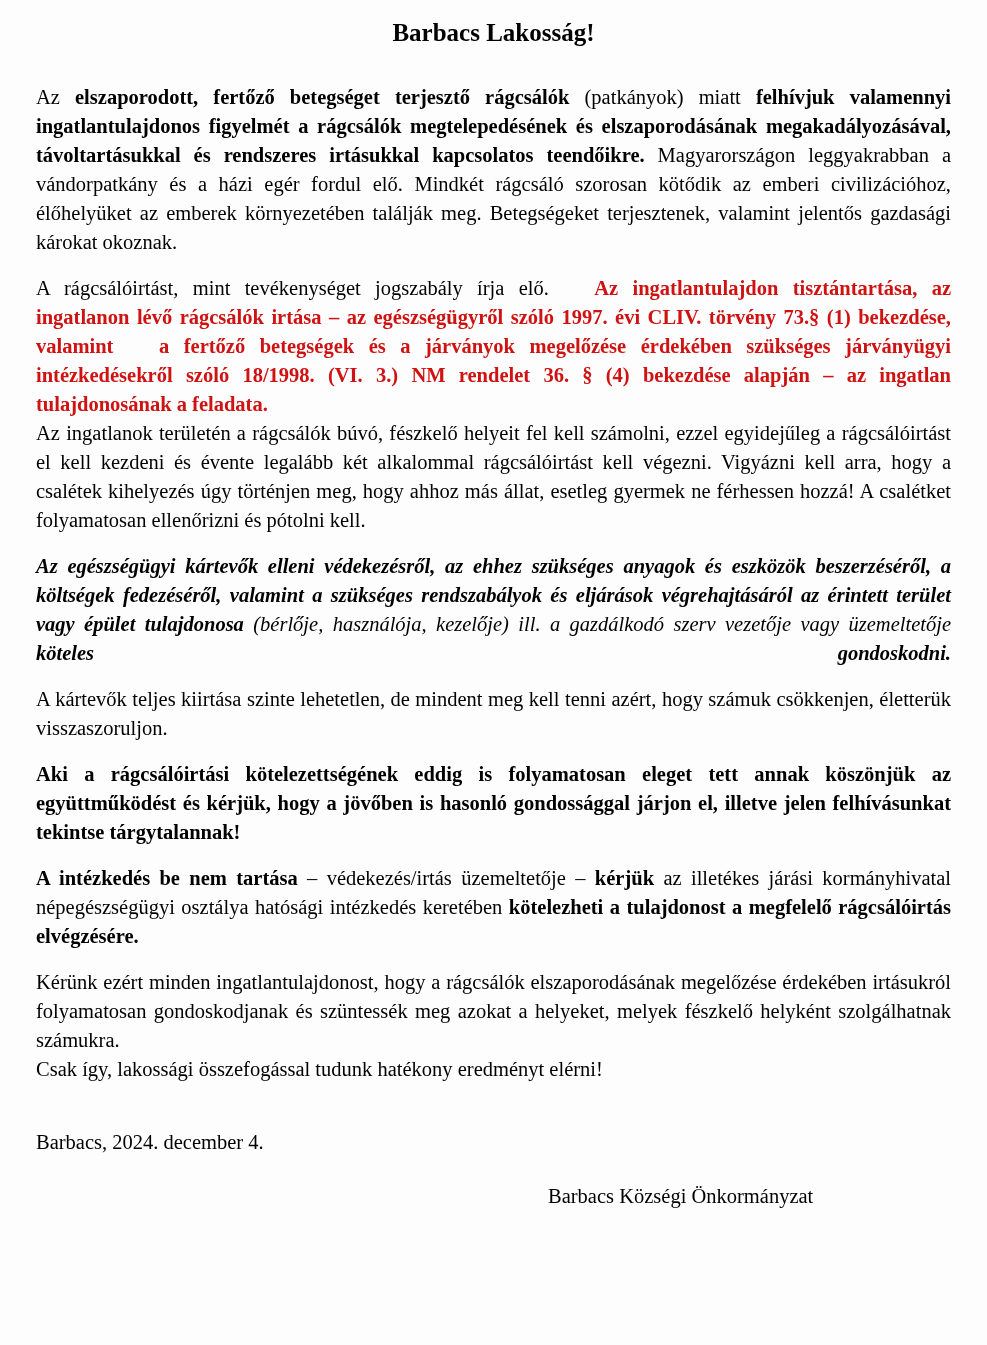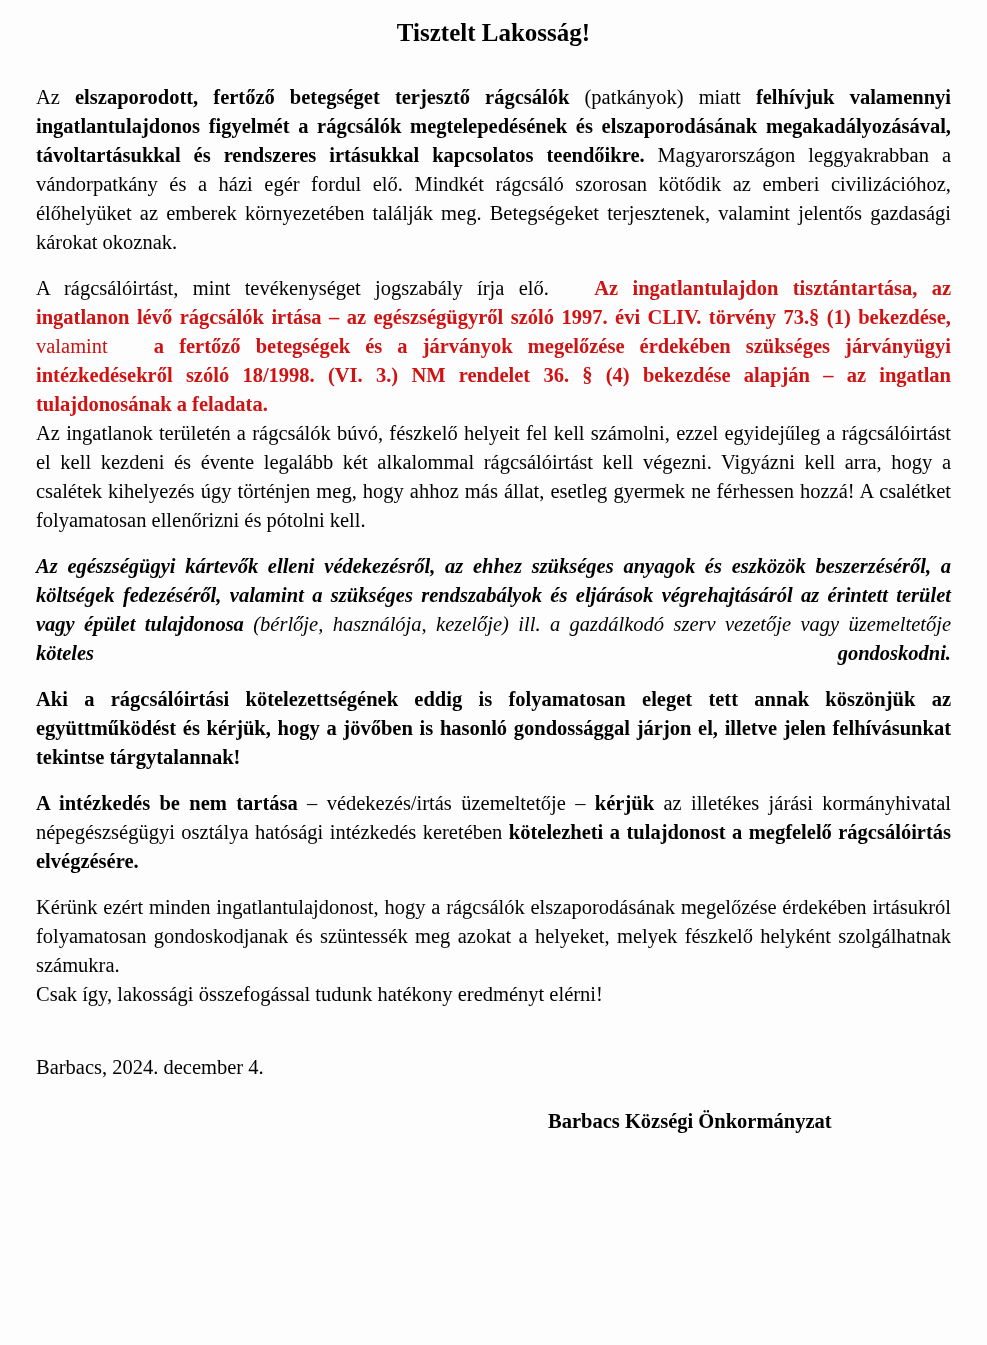--- a/index.html
+++ b/index.html
@@ -24,43 +24,43 @@
     text-align: center;
     margin: 0 0 33px 0;
   }
   .para {
     margin: 0 0 17px 0;
     text-align: justify;
   }
   .para.justify-last { text-align-last: justify; font-style: italic; }
   .normal { font-weight: normal; color: inherit; }
   .bold { font-weight: bold; color: inherit; }
-  .red { color: var(--red); font-weight: normal; }
+  .red { color: var(--red); font-weight: bold; }
   .red-bold { color: var(--red); font-weight: bold; margin-left: 31px; }
   .date-line {
     margin: 44px 0 8px 0;
     text-align: left;
   }
   .signature-line {
     margin: 25px 0 0 0;
     padding-left: 512px;
     text-align: left;
-    font-weight: bold;
   }
 </style>
 </head>
 <body>
 
 <div class="page">
-  <h1 class="title">Tisztelt Lakosság!</h1>
+  <h1 class="title">Barbacs Lakosság!</h1>
 
   <div>
       <p class="para"><span class="normal">Az </span><span class="bold">elszaporodott, fertőző betegséget terjesztő rágcsálók</span><span class="normal"> (patkányok) miatt </span><span class="bold">felhívjuk valamennyi ingatlantulajdonos figyelmét a rágcsálók megtelepedésének és elszaporodásának megakadályozásával, távoltartásukkal és rendszeres irtásukkal kapcsolatos teendőikre.</span><span class="normal"> Magyarországon leggyakrabban a vándorpatkány és a házi egér fordul elő. Mindkét rágcsáló szorosan kötődik az emberi civilizációhoz, élőhelyüket az emberek környezetében találják meg. Betegségeket terjesztenek, valamint jelentős gazdasági károkat okoznak.</span></p>
       <p class="para"><span class="normal">A rágcsálóirtást, mint tevékenységet jogszabály írja elő. </span><span class="red-bold">Az ingatlantulajdon tisztántartása, az ingatlanon lévő rágcsálók irtása – az egészségügyről szóló 1997. évi CLIV. törvény 73.§ (1) bekezdése, </span><span class="red">valamint </span><span class="red-bold">a fertőző betegségek és a járványok megelőzése érdekében szükséges járványügyi intézkedésekről szóló 18/1998. (VI. 3.) NM rendelet 36. § (4) bekezdése alapján – az ingatlan tulajdonosának a feladata.</span><br><span class="normal">Az ingatlanok területén a rágcsálók búvó, fészkelő helyeit fel kell számolni, ezzel egyidejűleg a rágcsálóirtást el kell kezdeni és évente legalább két alkalommal rágcsálóirtást kell végezni. Vigyázni kell arra, hogy a csalétek kihelyezés úgy történjen meg, hogy ahhoz más állat, esetleg gyermek ne férhessen hozzá! A csalétket folyamatosan ellenőrizni és pótolni kell.</span></p>
       <p class="para justify-last"><span class="bold">Az egészségügyi kártevők elleni védekezésről, az ehhez szükséges anyagok és eszközök beszerzéséről, a költségek fedezéséről, valamint a szükséges rendszabályok és eljárások végrehajtásáról az érintett terület vagy épület tulajdonosa</span><span class="normal"> (bérlője, használója, kezelője) ill. a gazdálkodó szerv vezetője vagy üzemeltetője </span><span class="bold">köteles gondoskodni.</span></p>
+      <p class="para"><span class="normal">A kártevők teljes kiirtása szinte lehetetlen, de mindent meg kell tenni azért, hogy számuk csökkenjen, életterük visszaszoruljon.</span></p>
       <p class="para"><span class="bold">Aki a rágcsálóirtási kötelezettségének eddig is folyamatosan eleget tett annak köszönjük az együttműködést és kérjük, hogy a jövőben is hasonló gondossággal járjon el, illetve jelen felhívásunkat tekintse tárgytalannak!</span></p>
       <p class="para"><span class="bold">A intézkedés be nem tartása</span><span class="normal"> – védekezés/irtás üzemeltetője – </span><span class="bold">kérjük</span><span class="normal"> az illetékes járási kormányhivatal népegészségügyi osztálya hatósági intézkedés keretében </span><span class="bold">kötelezheti a tulajdonost a megfelelő rágcsálóirtás elvégzésére.</span></p>
       <p class="para"><span class="normal">Kérünk ezért minden ingatlantulajdonost, hogy a rágcsálók elszaporodásának megelőzése érdekében irtásukról folyamatosan gondoskodjanak és szüntessék meg azokat a helyeket, melyek fészkelő helyként szolgálhatnak számukra.</span><br><span class="normal">Csak így, lakossági összefogással tudunk hatékony eredményt elérni!</span></p>
     </div>
 
   <p class="date-line">Barbacs, 2024. december 4.</p>
   <p class="signature-line">Barbacs Községi Önkormányzat</p>
 </div>
 
 </body></html>

